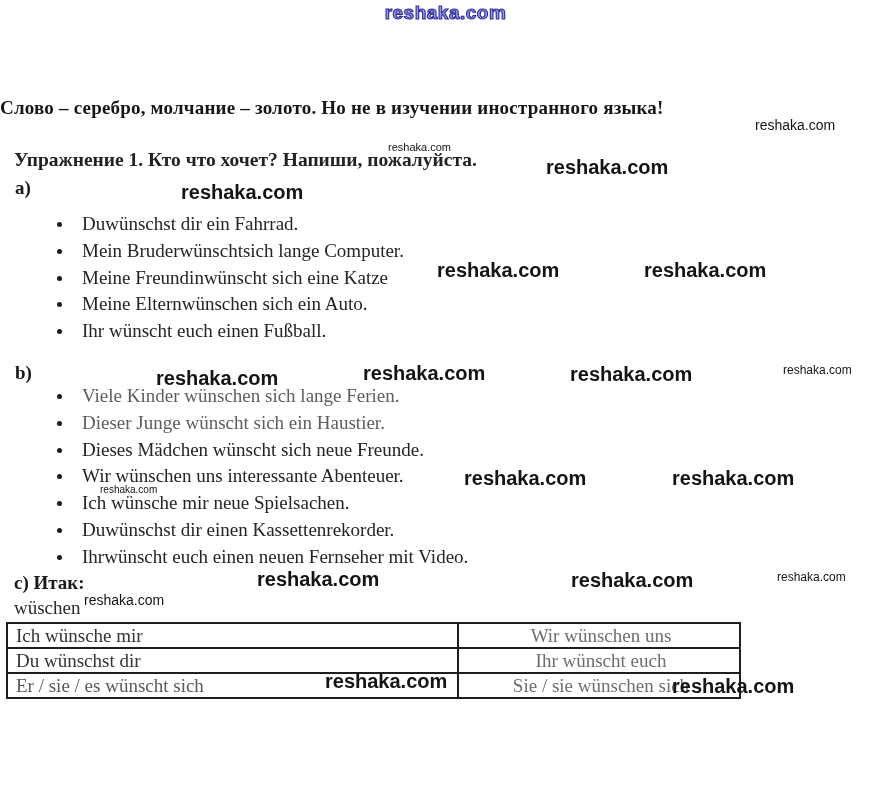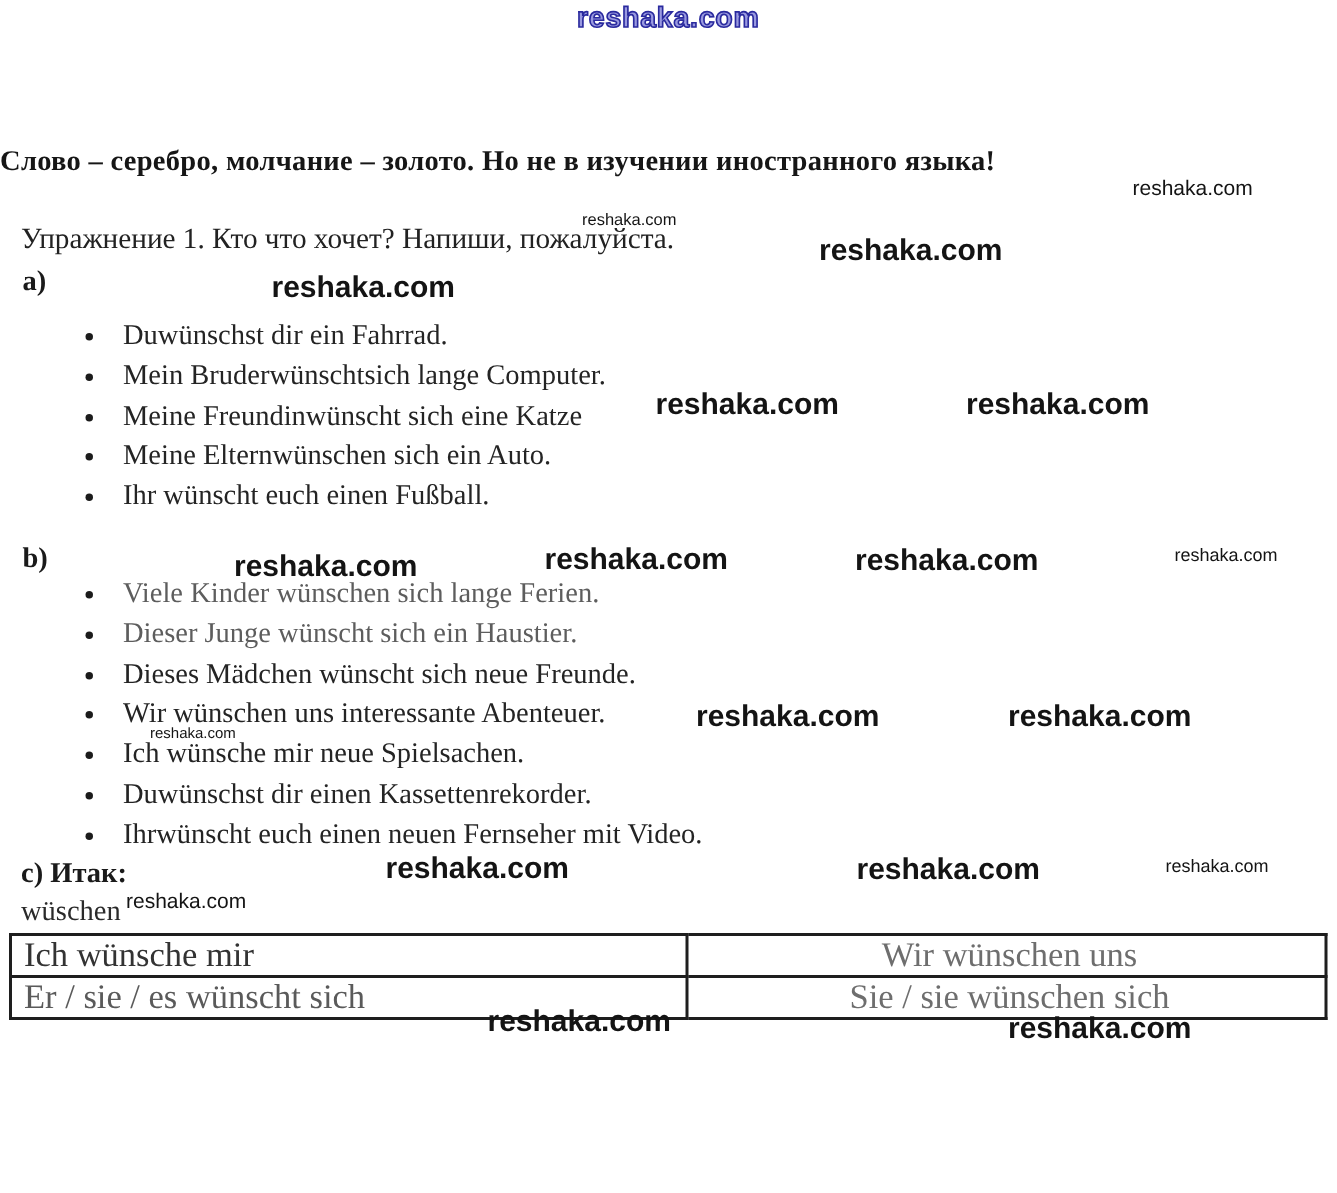--- a/index.html
+++ b/index.html
@@ -38,43 +38,43 @@
   .wm-c-small{left:777px;top:570px;font-size:12px;}
   .wm-wuschen{left:84px;top:592px;}
   .wm-table-1{left:325px;top:670px;}
   .wm-table-2{left:672px;top:675px;}
   
   .title{
     position:absolute;top:97px;left:0;right:0;text-align:left;
     font-size:19px;font-weight:700;letter-spacing:.2px;color:#161616;
   }
   .exercise-heading{
-    position:absolute;left:14px;top:149px;font-size:19.5px;font-weight:400;color:#222;
+    position:absolute;left:14px;top:149px;font-size:19.5px;font-weight:700;color:#222;
   }
   .sec-label{position:absolute;font-size:19px;font-weight:700;color:#1a1a1a;}
   .a-label{left:15px;top:177px;}
   .b-label{left:15px;top:362px;}
   .c-label{left:14px;top:572px;}
   .wuschen-word{position:absolute;left:14px;top:597px;font-size:19px;color:#2a2a2a;}
   .blist{
     position:absolute;left:55px;margin:0;padding:0;list-style:none;
     font-size:19px;color:#242424;
   }
   .list-a{top:211px;}
   .list-b{top:383px;}
   .blist li{position:relative;padding-left:27px;line-height:26.8px;white-space:nowrap;}
   .blist li::before{
     content:"";position:absolute;left:2px;top:11px;width:5px;height:5px;
     border-radius:50%;background:#1b1b1b;
   }
   .faded{color:#5d5d5d;}
   
   .conj-table{
-    position:absolute;left:6px;top:622px;width:879px;border-collapse:collapse;
-    font-size:23px;
+    position:absolute;left:6px;top:622px;width:735px;border-collapse:collapse;
+    font-size:19px;
   }
   .conj-table td{
     border:2px solid #1e1e1e;height:23px;padding:0 4px 0 8px;white-space:nowrap;
   }
   .conj-table td.col-left{width:437px;color:#333;}
   .conj-table td.col-right{color:#6e6e6e;text-align:center;}
   .conj-table tr:last-child td.col-left{color:#5a5a5a;}
 </style>
 </head>
 <body>
@@ -110,20 +110,24 @@
   <div class="sec-label c-label">c) Итак:</div>
   <div class="wuschen-word">wüschen</div>
 
   <table class="conj-table">
     <tbody>
       <tr>
         <td class="col-left">Ich wünsche mir</td>
         <td class="col-right">Wir wünschen uns</td>
       </tr>
       <tr>
+        <td class="col-left">Du wünschst dir</td>
+        <td class="col-right">Ihr wünscht euch</td>
+      </tr>
+      <tr>
         <td class="col-left">Er / sie / es wünscht sich</td>
         <td class="col-right">Sie / sie wünschen sich</td>
       </tr>
     </tbody>
   </table>
 
   <span class="wm wm-med wm-title-right">reshaka.com</span>
   <span class="wm wm-sm  wm-ex-small">reshaka.com</span>
   <span class="wm wm-big wm-ex-big">reshaka.com</span>
   <span class="wm wm-big wm-a-big">reshaka.com</span>

